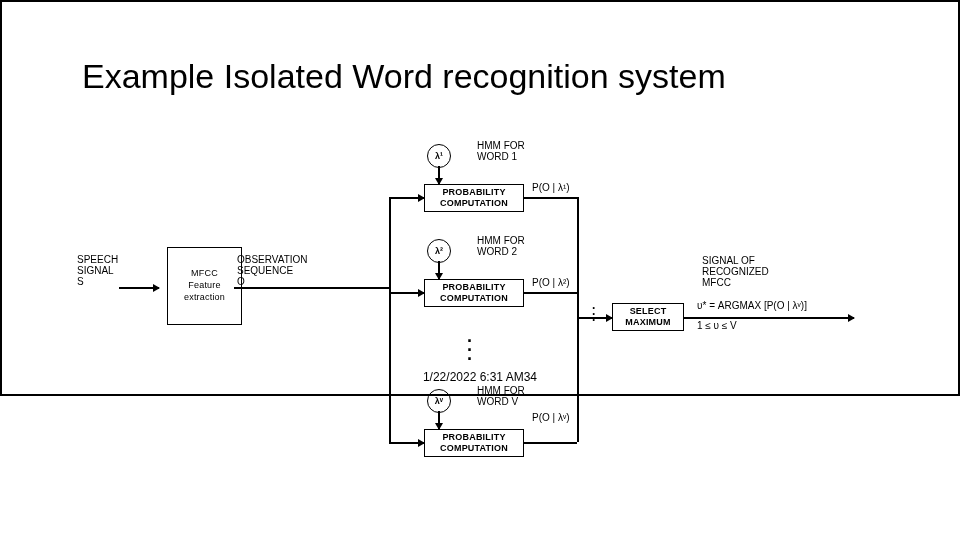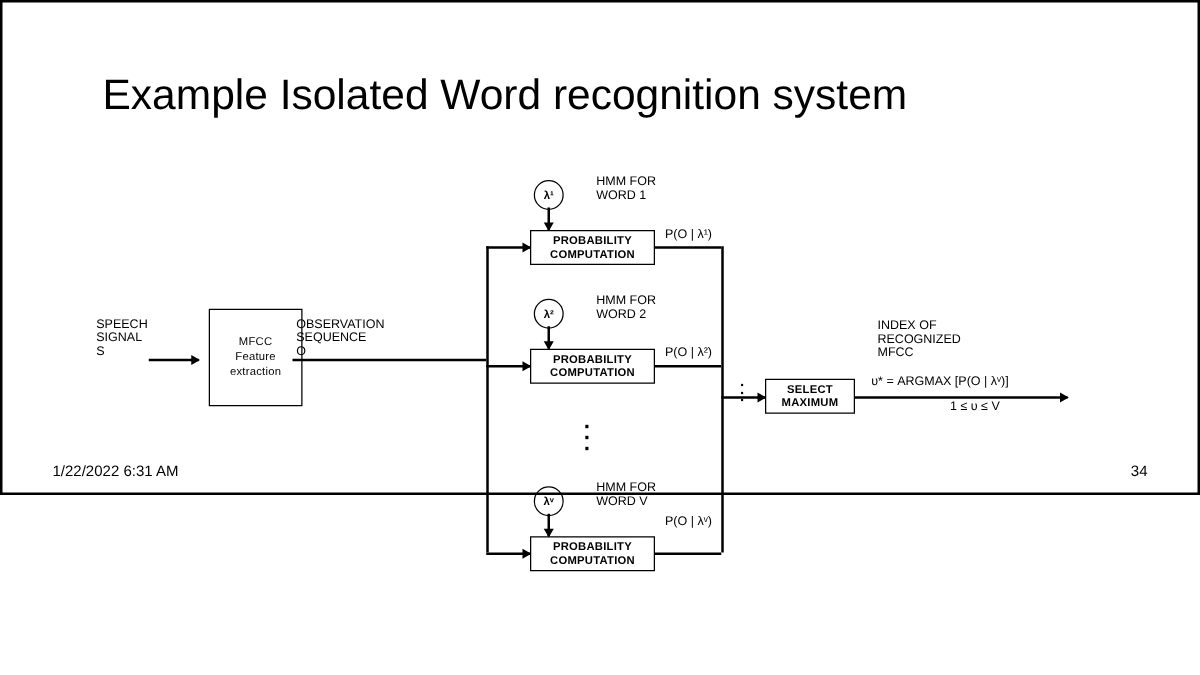--- a/index.html
+++ b/index.html
@@ -9,21 +9,21 @@
 .dg{position:absolute}
 .box{border:1.5px solid #000;text-align:center;font-size:9px;font-weight:700;letter-spacing:.2px;display:flex;align-items:center;justify-content:center;line-height:1.2;padding:2px;box-sizing:border-box}
 .circ{width:22px;height:22px;border:1.5px solid #000;border-radius:50%;font-size:9px;font-weight:700;display:flex;align-items:center;justify-content:center}
 .lbl{font-size:10px;font-weight:400;white-space:nowrap}
 .lbln{font-size:10px;font-weight:400;white-space:nowrap}
 .mfcc{font-size:9px;font-weight:400;white-space:nowrap;text-align:center;line-height:1.3}
 .hline{height:1.5px;background:#000}
 .vline{width:1.5px;background:#000}
 .arr-r::after{content:"";position:absolute;right:-1px;top:-3.5px;border-left:7px solid #000;border-top:4px solid transparent;border-bottom:4px solid transparent}
 .arr-d::after{content:"";position:absolute;bottom:-1px;left:-3.5px;border-top:7px solid #000;border-left:4px solid transparent;border-right:4px solid transparent}
-.footer{position:absolute;bottom:10px;left:40px;right:40px;font-size:12px;display:flex;justify-content:space-between}
+.footer{position:absolute;bottom:10px;left:40px;right:40px;font-size:12px;display:flex;justify-content:center}
 .dots{font-size:18px;font-weight:700;line-height:.5;text-align:center}
 </style>
 </head>
 <body>
 
 <div class="slide">
   <div class="title">Example Isolated Word recognition system</div>
 
   <div class="diagram">
 
@@ -99,26 +99,26 @@
     <div class="dg hline arr-r" style="left:470px;top:175px;width:35px"></div>
     <div class="dg dots" style="left:485px;top:163px;white-space:pre;font-size:12px">·
 ·
 ·</div>
 
     <div class="dg box" style="left:505px;top:161px;width:72px;height:28px;white-space:pre">SELECT
 MAXIMUM</div>
     <div class="dg hline arr-r" style="left:577px;top:175px;width:170px"></div>
 
     <div class="dg lbl" style="left:595px;top:113px">
-      <div>INDEX OF</div>
+      <div>SIGNAL OF</div>
       <div>RECOGNIZED</div>
       <div>MFCC</div>
     </div>
     <div class="dg lbln" style="left:590px;top:158px;font-size:10px">υ* = ARGMAX [P(O | λᵛ)]</div>
-    <div class="dg lbln" style="left:653px;top:178px;font-size:10px">1 ≤ υ ≤ V</div>
+    <div class="dg lbln" style="left:590px;top:178px;font-size:10px">1 ≤ υ ≤ V</div>
 
   </div>
 
   <div class="footer">
     <span>1/22/2022 6:31 AM</span>
     <span>34</span>
   </div>
 </div>
 
 </body></html>

